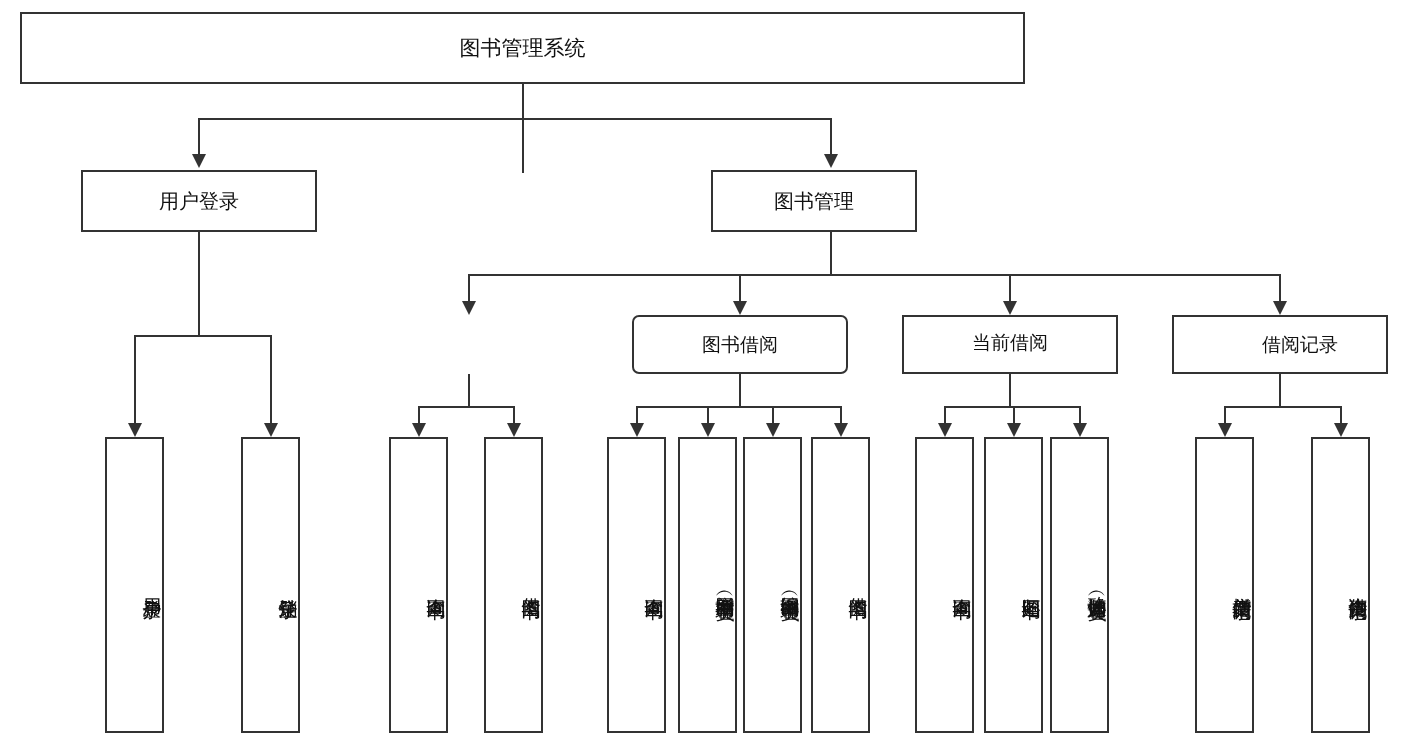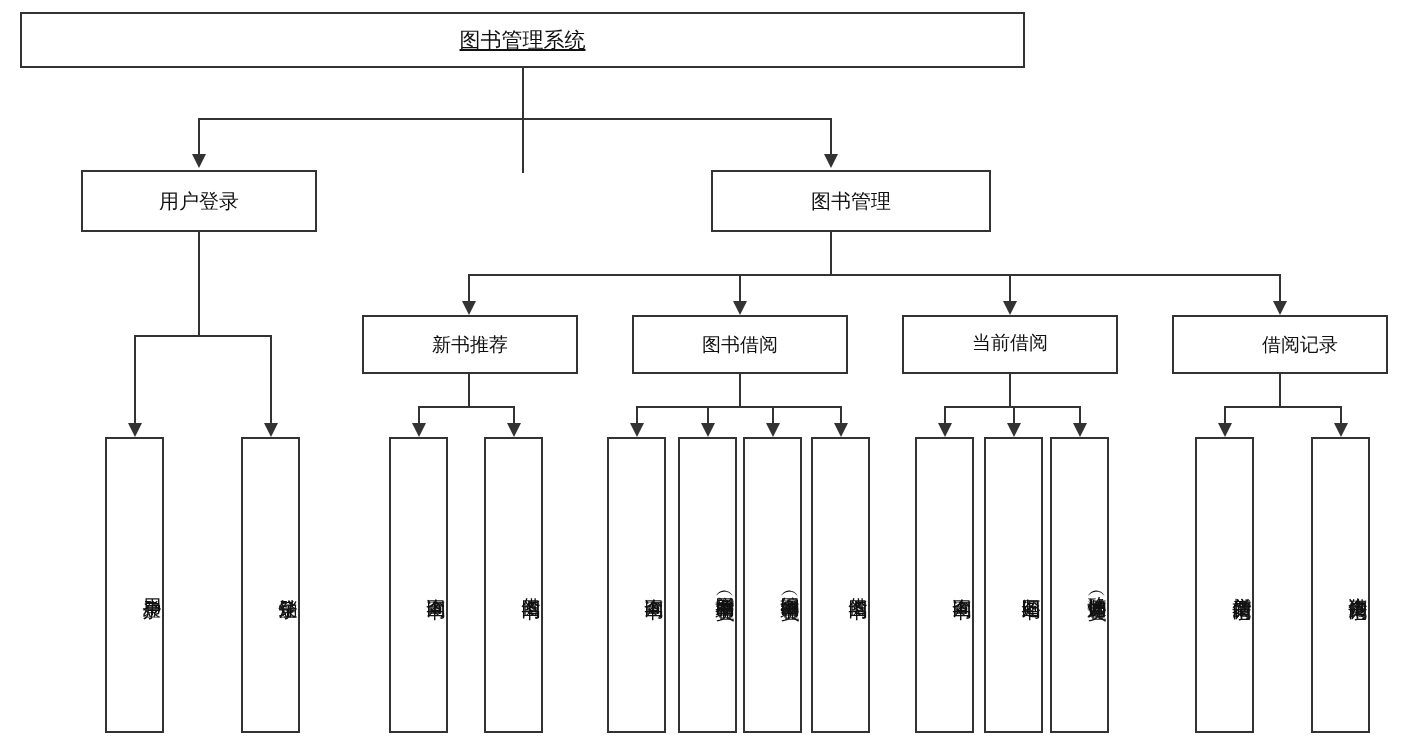--- a/index.html
+++ b/index.html
@@ -140,37 +140,34 @@
   <div class="vline" style="left:1079px; top:406px; height:17px;"></div>
   <div class="arrow" style="left:1073px; top:423px;"></div>
 
   <div class="vline" style="left:1279px; top:374px; height:32px;"></div>
   <div class="hline" style="left:1224px; top:406px; width:117px;"></div>
   <div class="vline" style="left:1224px; top:406px; height:17px;"></div>
   <div class="arrow" style="left:1218px; top:423px;"></div>
   <div class="vline" style="left:1340px; top:406px; height:17px;"></div>
   <div class="arrow" style="left:1334px; top:423px;"></div>
 
-  <div class="node root" style="left:20px; top:12px; width:1005px; height:56px;text-decoration:underline;">
+  <div class="node root" style="left:20px; top:12px; width:1005px; height:72px;">
     <span>图书管理系统</span>
   </div>
 
   <div class="node level2" style="left:81px; top:170px; width:236px; height:62px;">
     <span>用户登录</span>
   </div>
 
-  <div class="node level2" style="left:711px; top:170px; width:280px; height:62px;text-align:center;">
+  <div class="node level2" style="left:711px; top:170px; width:206px; height:62px;text-align:center;">
     <span>图书管理</span>
   </div>
 
-  <div class="node level3" style="left:362px; top:315px; width:216px; height:59px;">
-    <span>新书推荐</span>
-  </div>
-
-  <div class="node level3" style="left:632px; top:315px; width:216px; height:59px;">
+
+  <div class="node level3" style="left:632px; top:315px; width:216px; height:59px;border-radius:7px;">
     <span>图书借阅</span>
   </div>
 
   <div class="node level3" style="left:902px; top:315px; width:216px; height:59px;font-family:Liberation Mono, monospace;">
     <span>当前借阅</span>
   </div>
 
   <div class="node level3" style="left:1172px; top:315px; width:216px; height:59px;padding-left:40px;">
     <span>借阅记录</span>
   </div>

